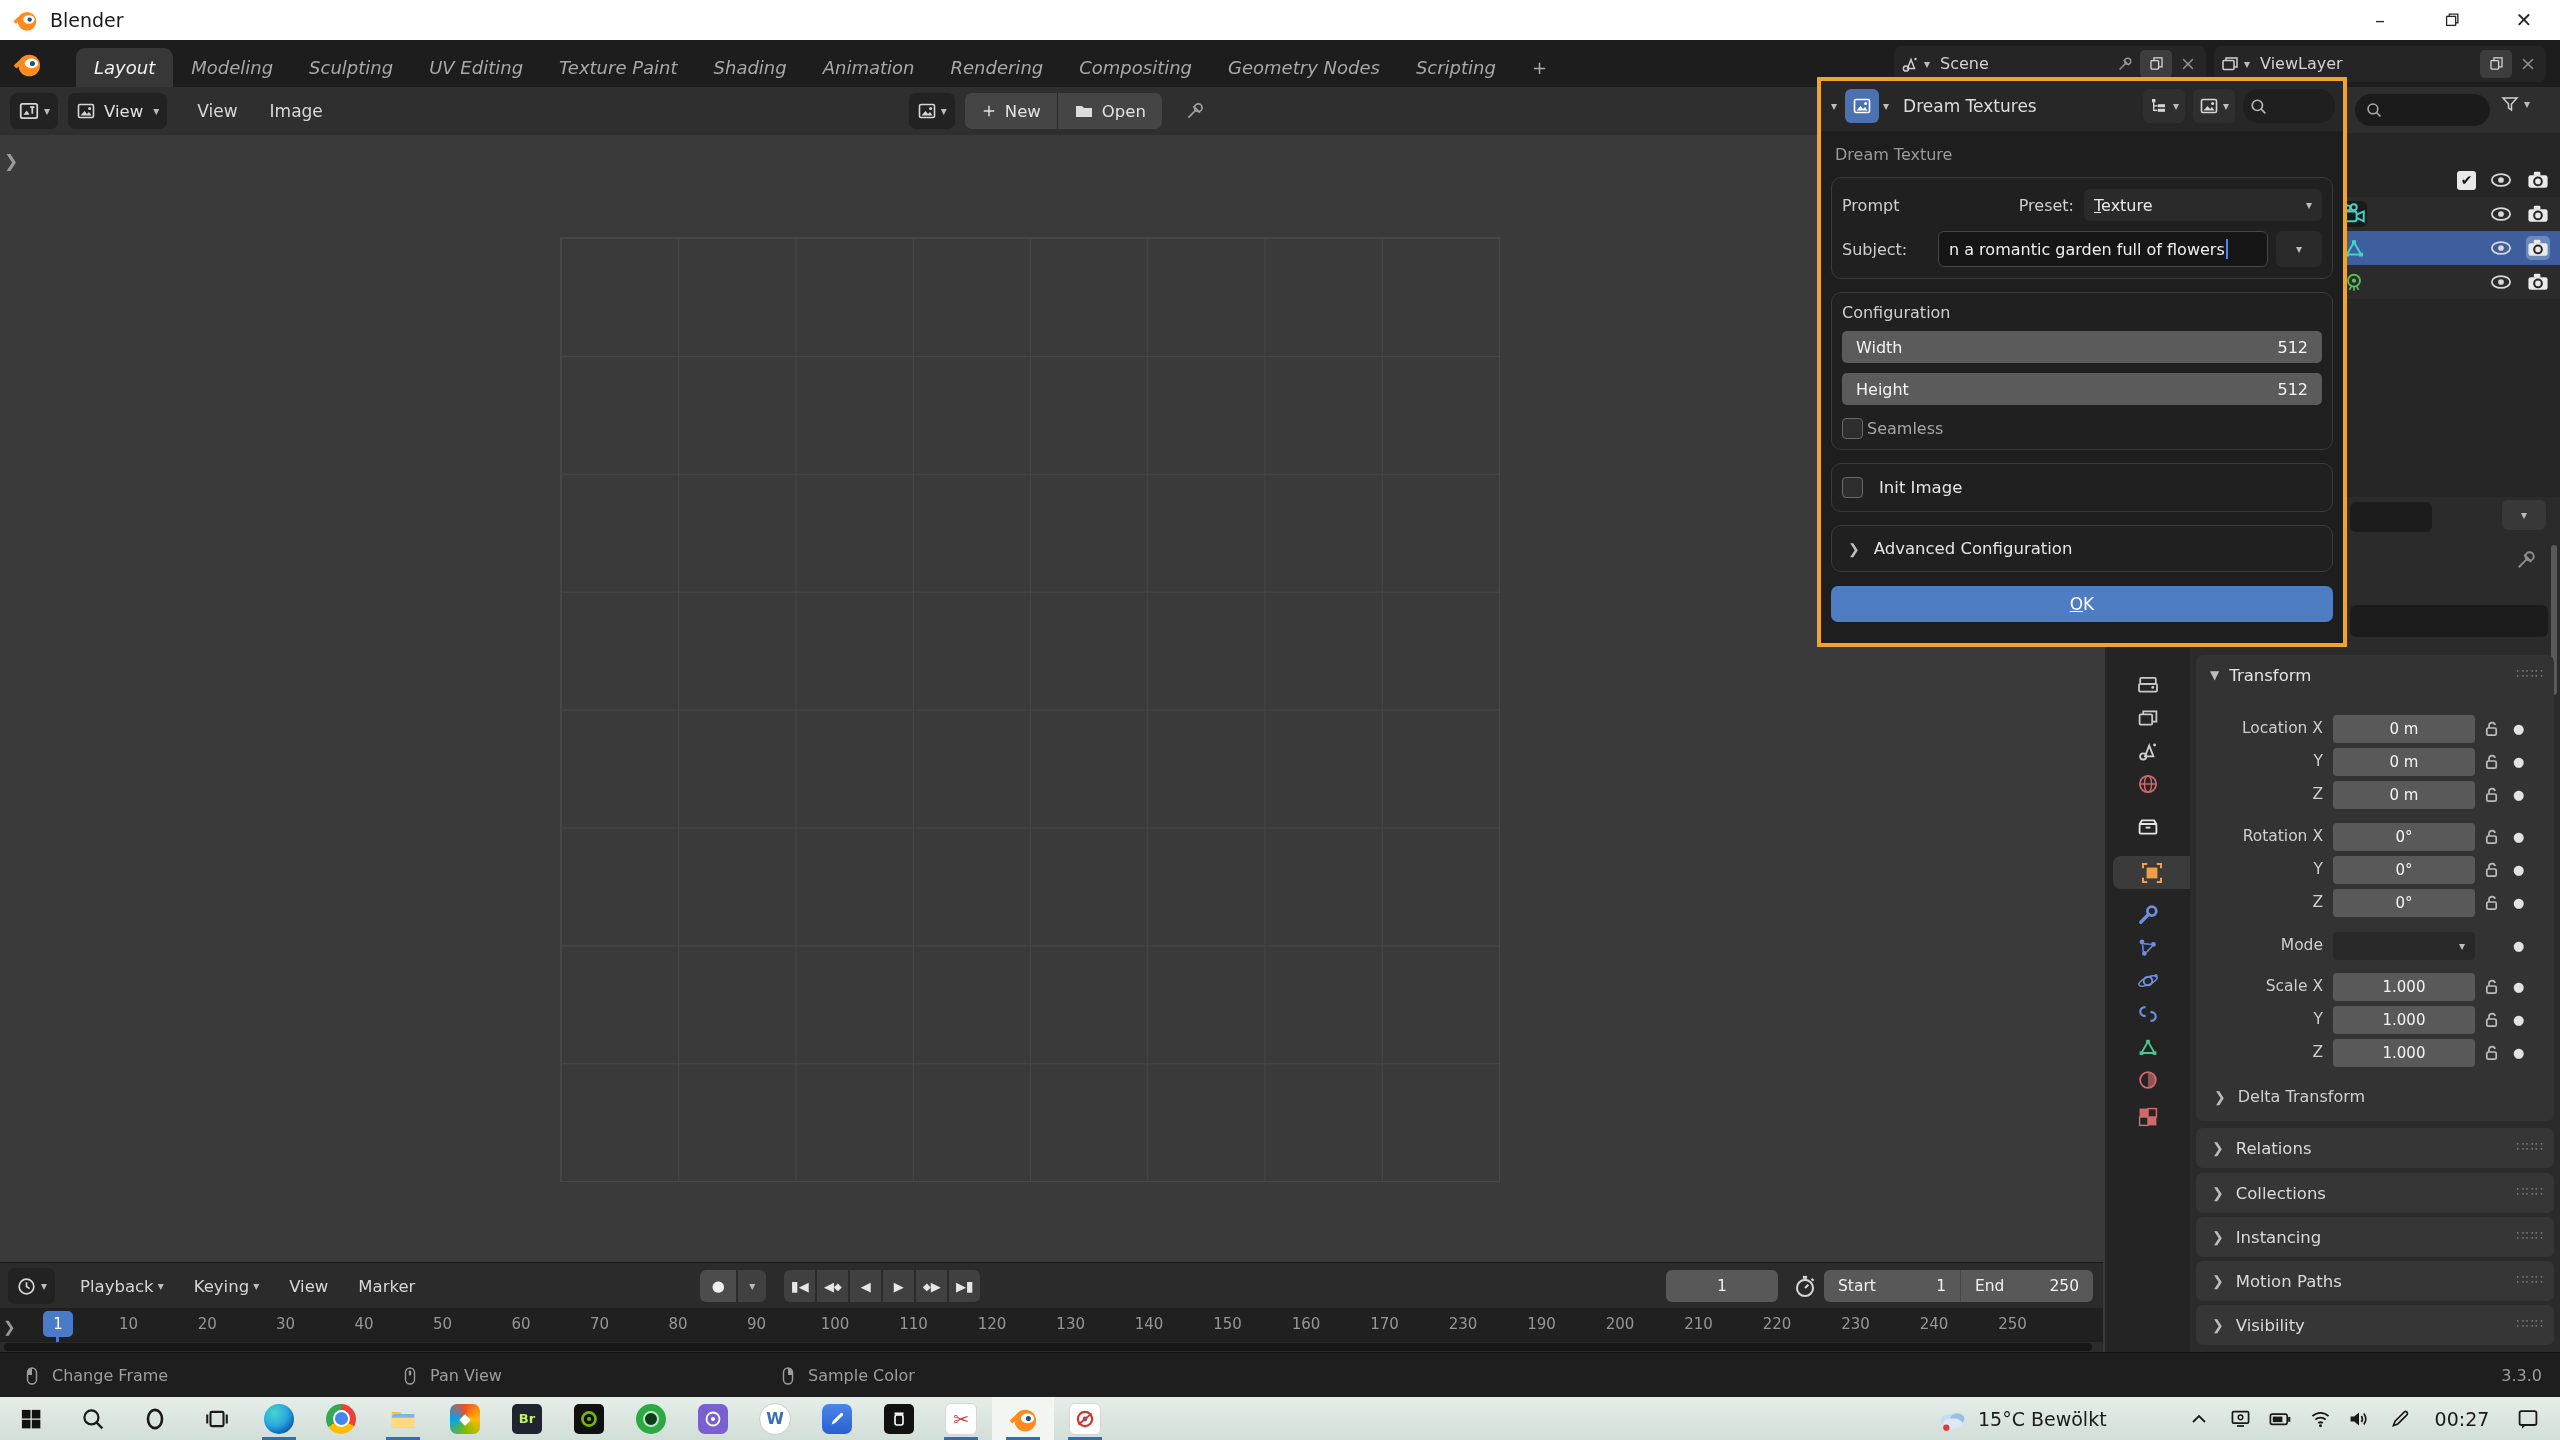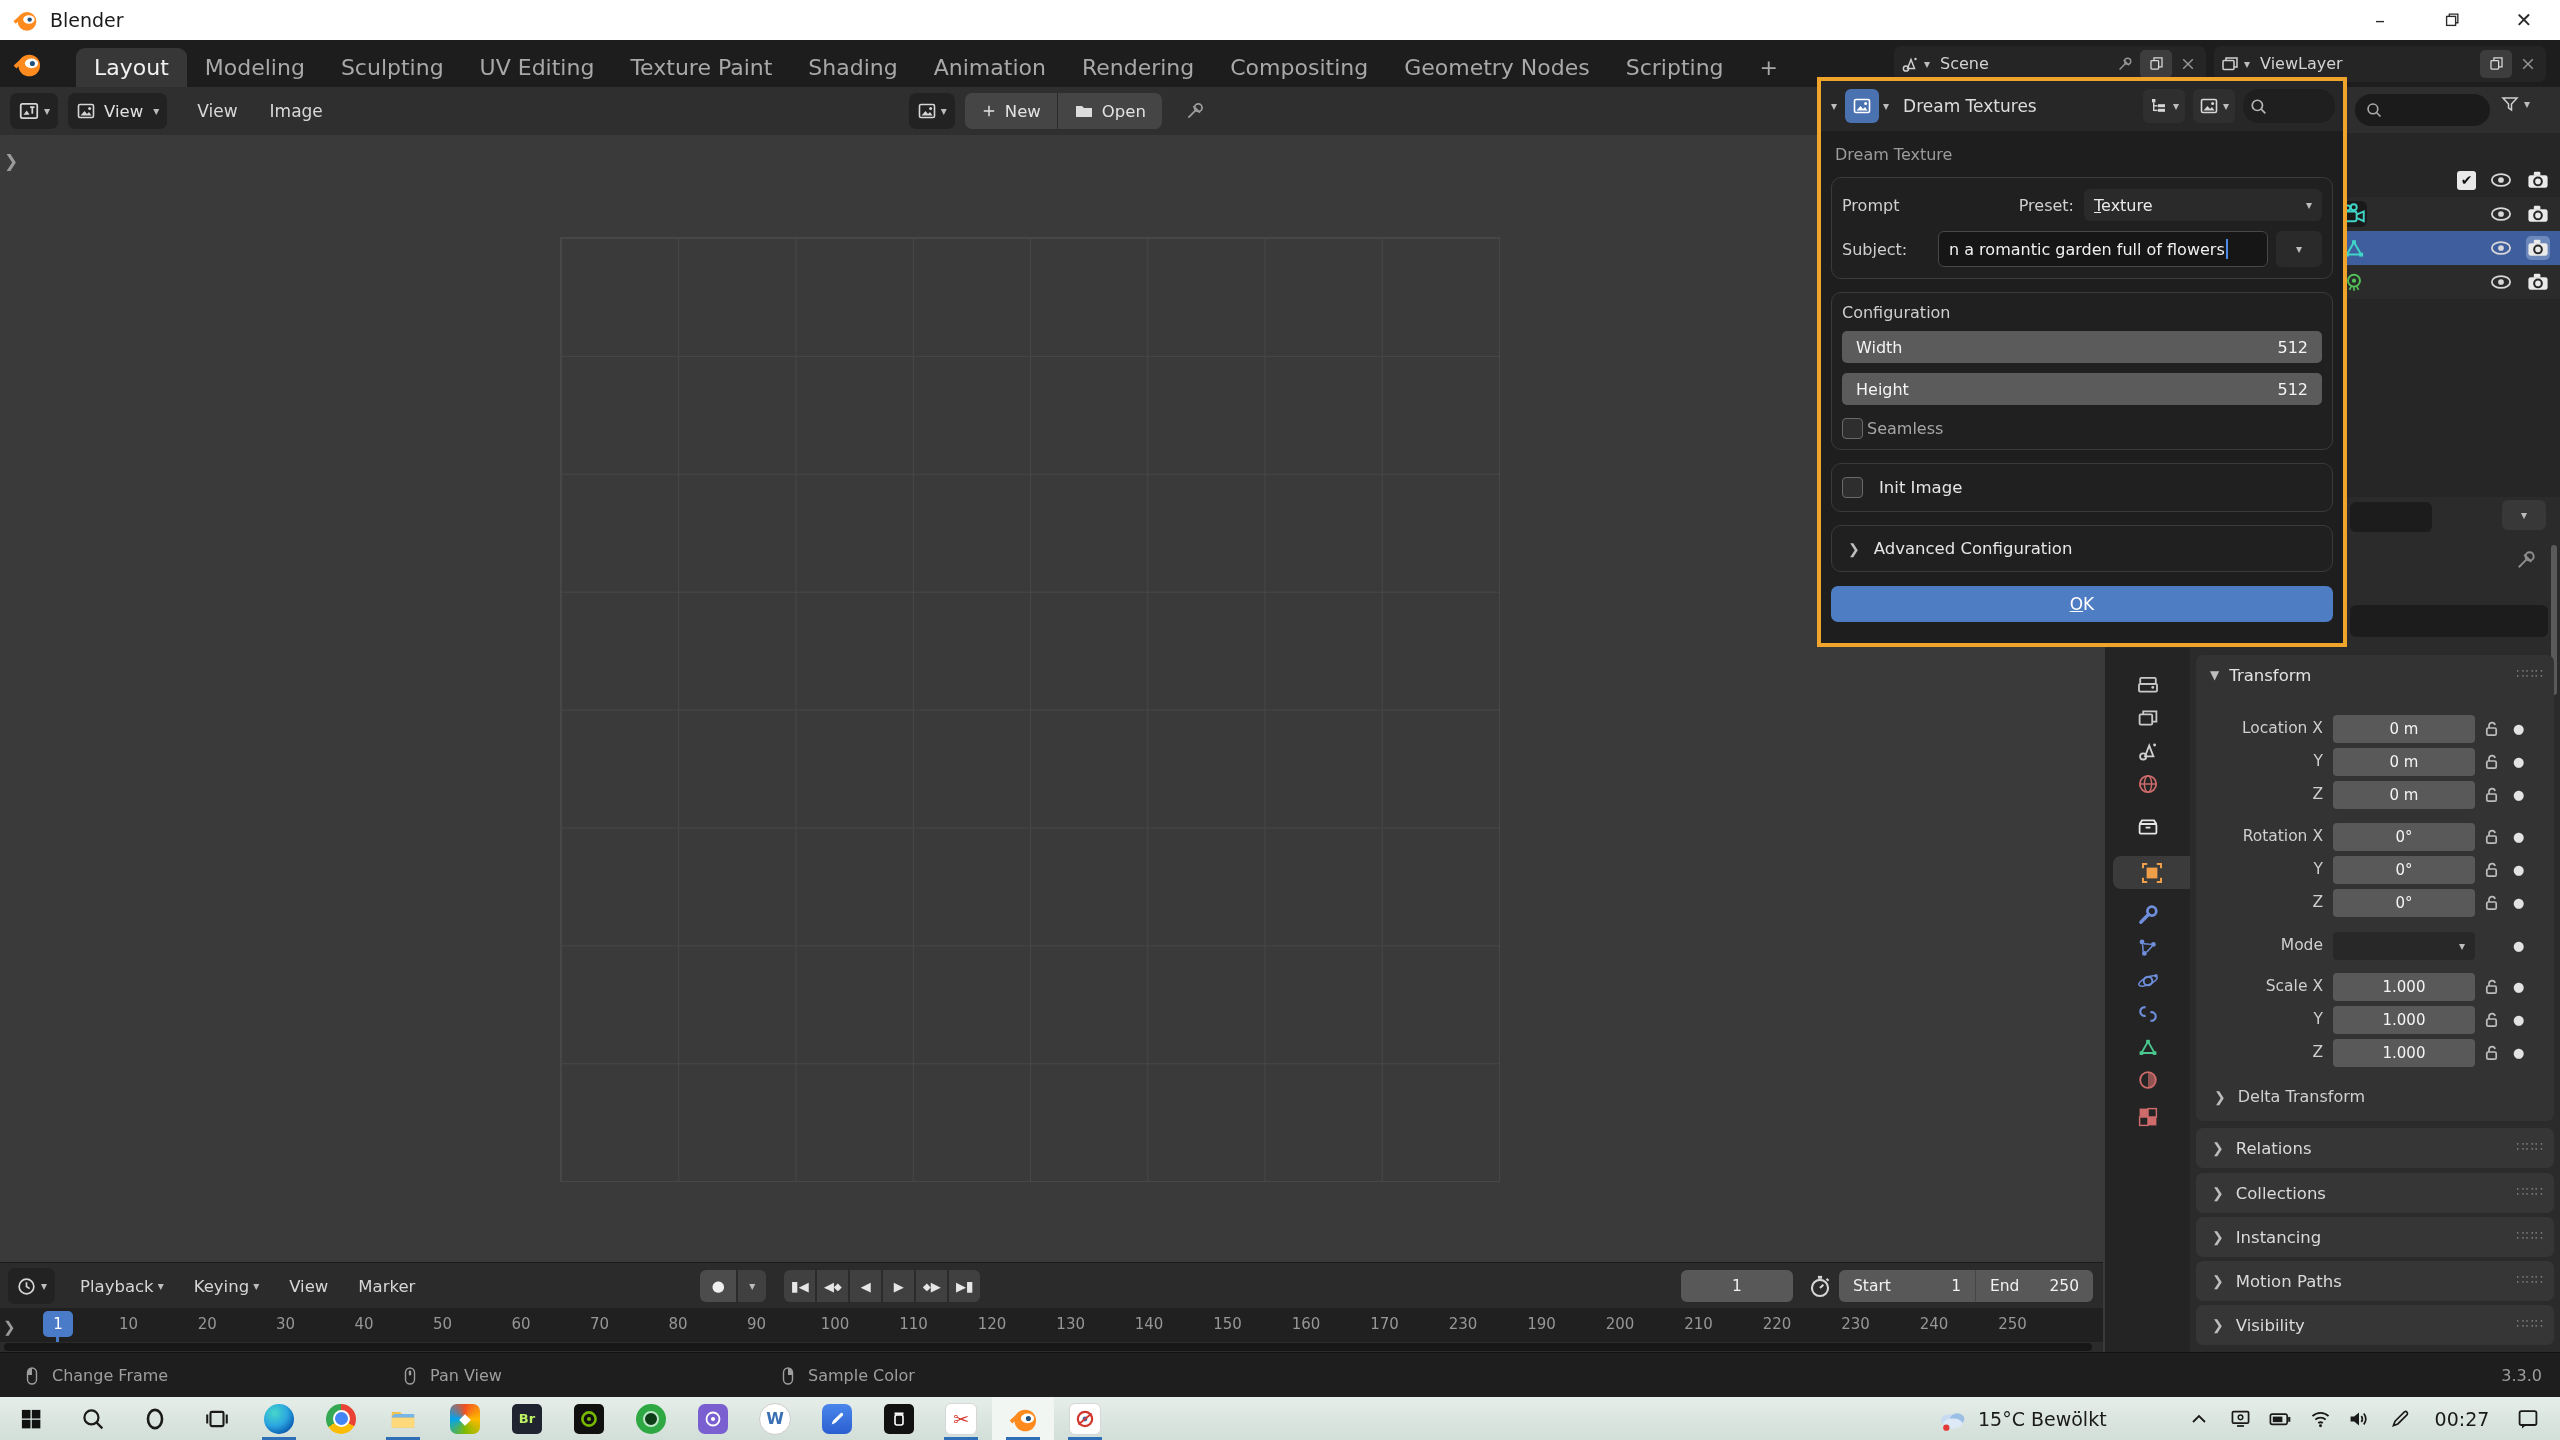--- a/index.html
+++ b/index.html
@@ -11,21 +11,21 @@
   .ic{display:inline-flex;align-items:center;justify-content:center;flex:0 0 auto;}
   .ic svg{width:100%;height:100%;display:block;}
   .chev{font-size:12px;color:#bdbdbd;margin-left:4px;}
   
   #titlebar{left:0;top:0;width:2560px;height:40px;background:#ffffff;color:#1b1b1b;}
   #titlebar .t{font-size:19px;margin-left:12px;}
   .winctl{width:28px;height:28px;display:flex;align-items:center;justify-content:center;color:#2b2b2b;font-size:20px;}
   
   #menubar{left:0;top:40px;width:2560px;height:47px;background:#1d1d1d;border-bottom:1px solid #101010;}
   .menu-item{color:#d6d6d6;font-size:17px;padding:0 17px;height:100%;display:flex;align-items:center;cursor:default;}
-  .ws-tab{color:#a8a8a8;font-size:22px;padding:0 18px;height:40px;margin-top:8px;display:flex;align-items:center;border-radius:9px 9px 0 0;}
+  .ws-tab{color:#a8a8a8;font-size:18px;padding:0 18px;height:40px;margin-top:8px;display:flex;align-items:center;border-radius:9px 9px 0 0;font-style:italic;}
   .ws-tab.active{background:#373737;color:#f1f1f1;}
   .dbwidget{background:#252525;border-radius:7px;height:36px;display:flex;align-items:center;padding:0 6px;color:#d2d2d2;font-size:16px;}
   .mini-btn{background:#3d3d3d;border-radius:5px;width:32px;height:28px;display:flex;align-items:center;justify-content:center;margin-left:6px;}
   
   #imged-header{left:0;top:87px;width:2103px;height:48px;background:#2f2f2f;border-bottom:1px solid #232323;}
   .hdr-btn{background:#222222;border-radius:7px;height:36px;display:flex;align-items:center;padding:0 8px;margin-left:10px;}
   .hdr-menu{color:#d8d8d8;font-size:17px;padding:0 16px;}
   .pushbtn{background:#454545;height:36px;display:flex;align-items:center;color:#e3e3e3;font-size:16.5px;padding:0 16px;border-right:1px solid #2a2a2a;}
   #canvas{left:0;top:135px;width:2103px;height:1127px;background:#3a3a3a;}
   #grid{left:560px;top:102px;width:938px;height:943px;border:1px solid #474747;
@@ -810,21 +810,21 @@
           <circle cx="10" cy="11.5" r="6.2" fill="none" stroke="#d6d6d6" stroke-width="1.6"></circle>
           <rect x="8.4" y="2.2" width="3.2" height="2.2" fill="#d6d6d6"></rect>
           <line x1="10" y1="11.5" x2="12.6" y2="9" stroke="#d6d6d6" stroke-width="1.6"></line>
           <line x1="15" y1="4.5" x2="16.6" y2="6" stroke="#d6d6d6" stroke-width="1.6"></line>
         </svg>
       </span>
     <div class="tfield" style="width:136px;border-radius:6px 0 0 6px;justify-content:space-between;padding:0 14px;box-sizing:border-box">
       <span>Start</span>
       <span>1</span>
     </div>
-    <div class="tfield" style="width:118px;border-radius:0 6px 6px 0;border-left:1px solid #474747;justify-content:space-between;padding:0 14px;box-sizing:border-box;margin-right:10px">
+    <div class="tfield" style="width:133px;border-radius:0 6px 6px 0;border-left:1px solid #474747;justify-content:space-between;padding:0 14px;box-sizing:border-box;margin-right:10px">
       <span>End</span>
       <span>250</span>
     </div>
   </div>
   <div id="ruler" class="abs">
     <div id="ruler-ticks">
         <span class="tick" style="left:128.6px">10</span>
         <span class="tick" style="left:207.2px">20</span>
         <span class="tick" style="left:285.6px">30</span>
         <span class="tick" style="left:364.1px">40</span>

